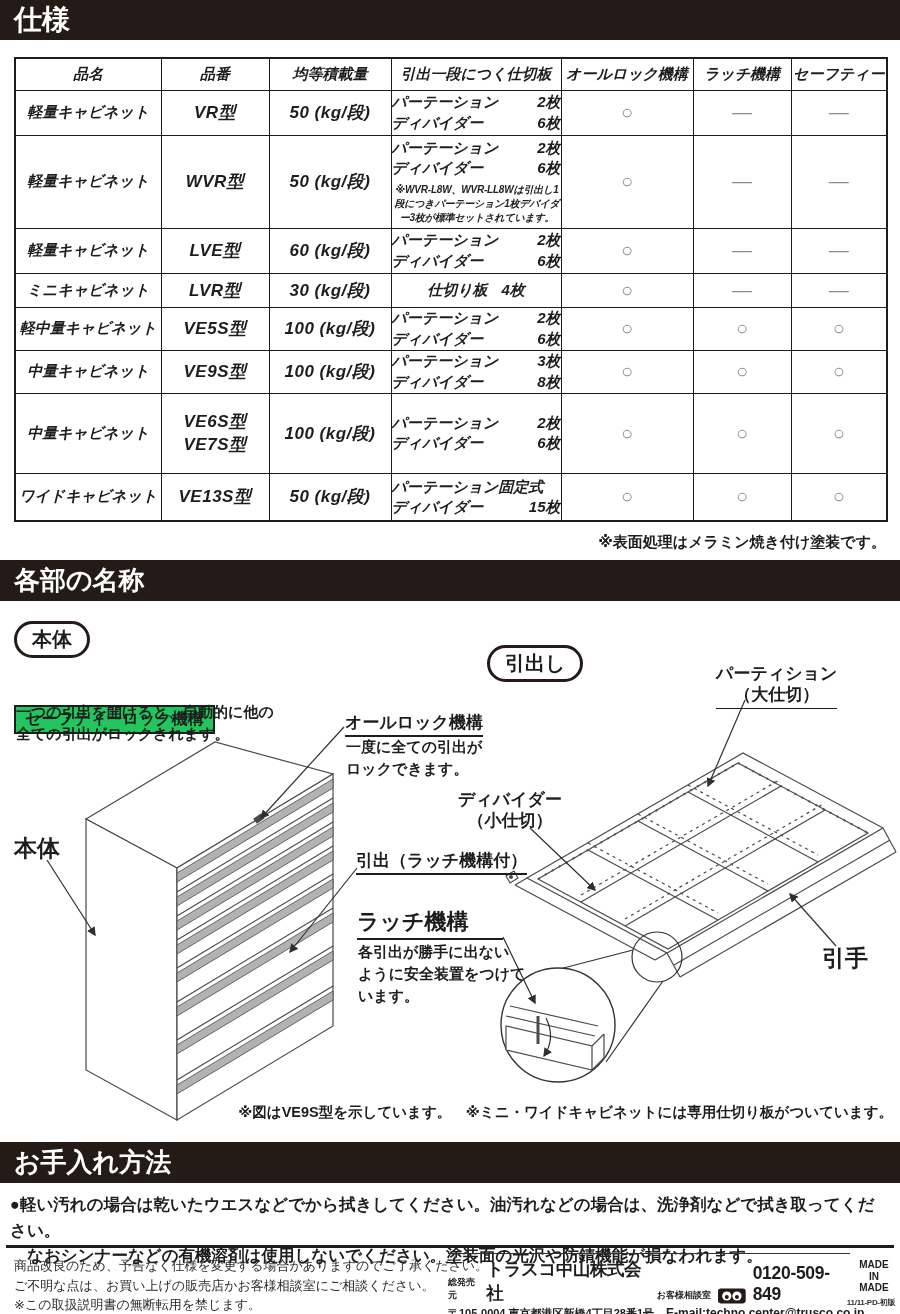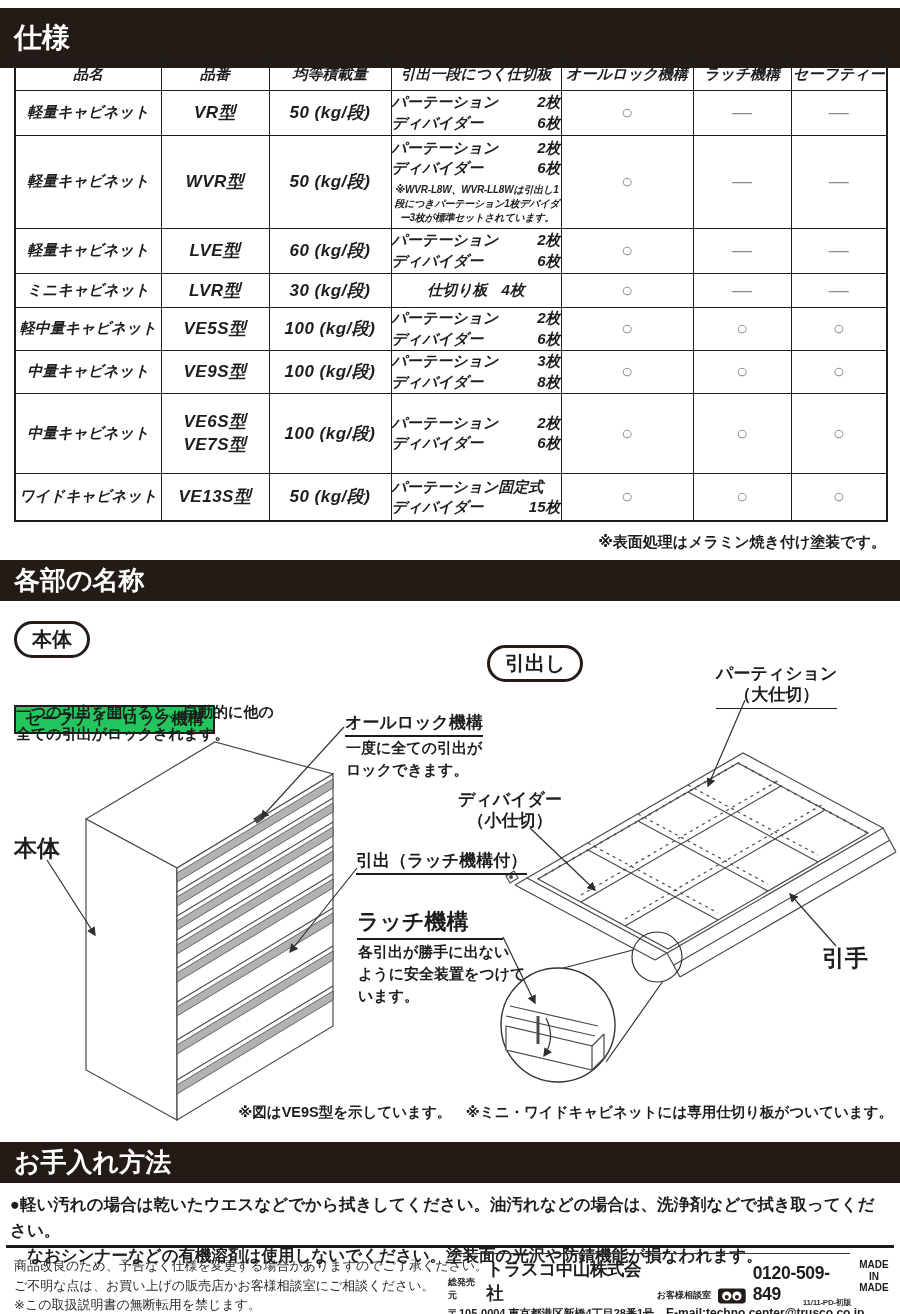--- a/index.html
+++ b/index.html
@@ -1,20 +1,20 @@
 <!DOCTYPE html>
 <html><head>
 <meta charset="utf-8">
 <style>
   html,body{margin:0;padding:0;background:#e8e8e8;}
   .page{position:relative;width:900px;height:1314px;background:#ffffff;margin:0 auto;
         font-family:"Liberation Sans","DejaVu Sans",sans-serif;color:#1d1d1d;overflow:hidden;}
   .bar{position:absolute;left:0;width:900px;background:#241b17;color:#ffffff;
        font-weight:bold;display:flex;align-items:center;padding-left:14px;box-sizing:border-box;}
-  #bar-spec{top:8px;height:60px;font-size:28px;}
+  #bar-spec{top:0;height:40px;font-size:28px;}
   #bar-parts{top:560px;height:41px;font-size:26px;}
   #bar-care{top:1142px;height:41px;font-size:26px;}
 
   
   table.spec{position:absolute;left:14px;top:57px;width:872px;border-collapse:collapse;
              table-layout:fixed;font-weight:bold;}
   table.spec td,table.spec th{border:1px solid #1c1c1c;text-align:center;vertical-align:middle;
              padding:0;overflow:hidden;}
   table.spec{border:2.5px solid #1c1c1c;font-style:italic;}
   col.c0{width:146px}col.c1{width:108px}col.c2{width:122px}col.c3{width:170px}
@@ -59,21 +59,21 @@
   .fr-rowA{display:flex;align-items:flex-end;gap:5px;}
   .fr-dist{font-size:9px;font-weight:bold;padding-bottom:3px;}
   .fr-company{font-size:17.5px;font-weight:bold;letter-spacing:-0.5px;}
   .fr-support{font-size:9px;font-weight:bold;margin-left:7px;padding-bottom:3px;white-space:nowrap;}
   .fr-phone{font-size:17.5px;font-weight:bold;letter-spacing:-0.3px;}
   .fr-rowB{display:flex;gap:12px;margin-top:1px;}
   .fr-addr{font-size:11px;font-weight:bold;white-space:nowrap;}
   .fr-email{font-size:12px;font-weight:bold;white-space:nowrap;}
   .made{position:absolute;left:850px;top:1259px;width:48px;text-align:center;font-size:10px;
         font-weight:bold;line-height:1.15;}
-  .edition{position:absolute;left:799px;top:1297px;width:56px;text-align:center;font-size:8px;
+  .edition{position:absolute;left:843px;top:1297px;width:56px;text-align:center;font-size:8px;
         font-weight:bold;color:#333;letter-spacing:-0.3px;}
   .dial-icon{display:inline-block;vertical-align:bottom;margin:0 2px 1px 2px;}
 </style>
 </head>
 <body>
 
 <div class="page">
 
   <div class="bar" id="bar-spec">
     <span>仕様</span>
@@ -333,21 +333,21 @@
     <span>セーフティーロック機構</span>
   </div>
   <div class="pdesc" style="left:16px;top:701px;">
     <div>一つの引出を開けると、自動的に他の</div>
     <div>全ての引出がロックされます。</div>
   </div>
 
   <div class="plabel" style="left:345px;top:711px;font-size:17px;">
     <span class="ul" style="min-width:122px;">オールロック機構</span>
   </div>
-  <div class="pdesc" style="left:346px;top:737px;">
+  <div class="pdesc" style="left:346px;top:737px;font-family:Liberation Serif, serif;">
     <div>一度に全ての引出が</div>
     <div>ロックできます。</div>
   </div>
 
   <div class="plabel" style="left:14px;top:833px;font-size:23px;">
     <span>本体</span>
   </div>
 
   <div class="plabel" style="left:356px;top:849px;font-size:17px;">
     <span class="ul">引出（ラッチ機構付）</span>

